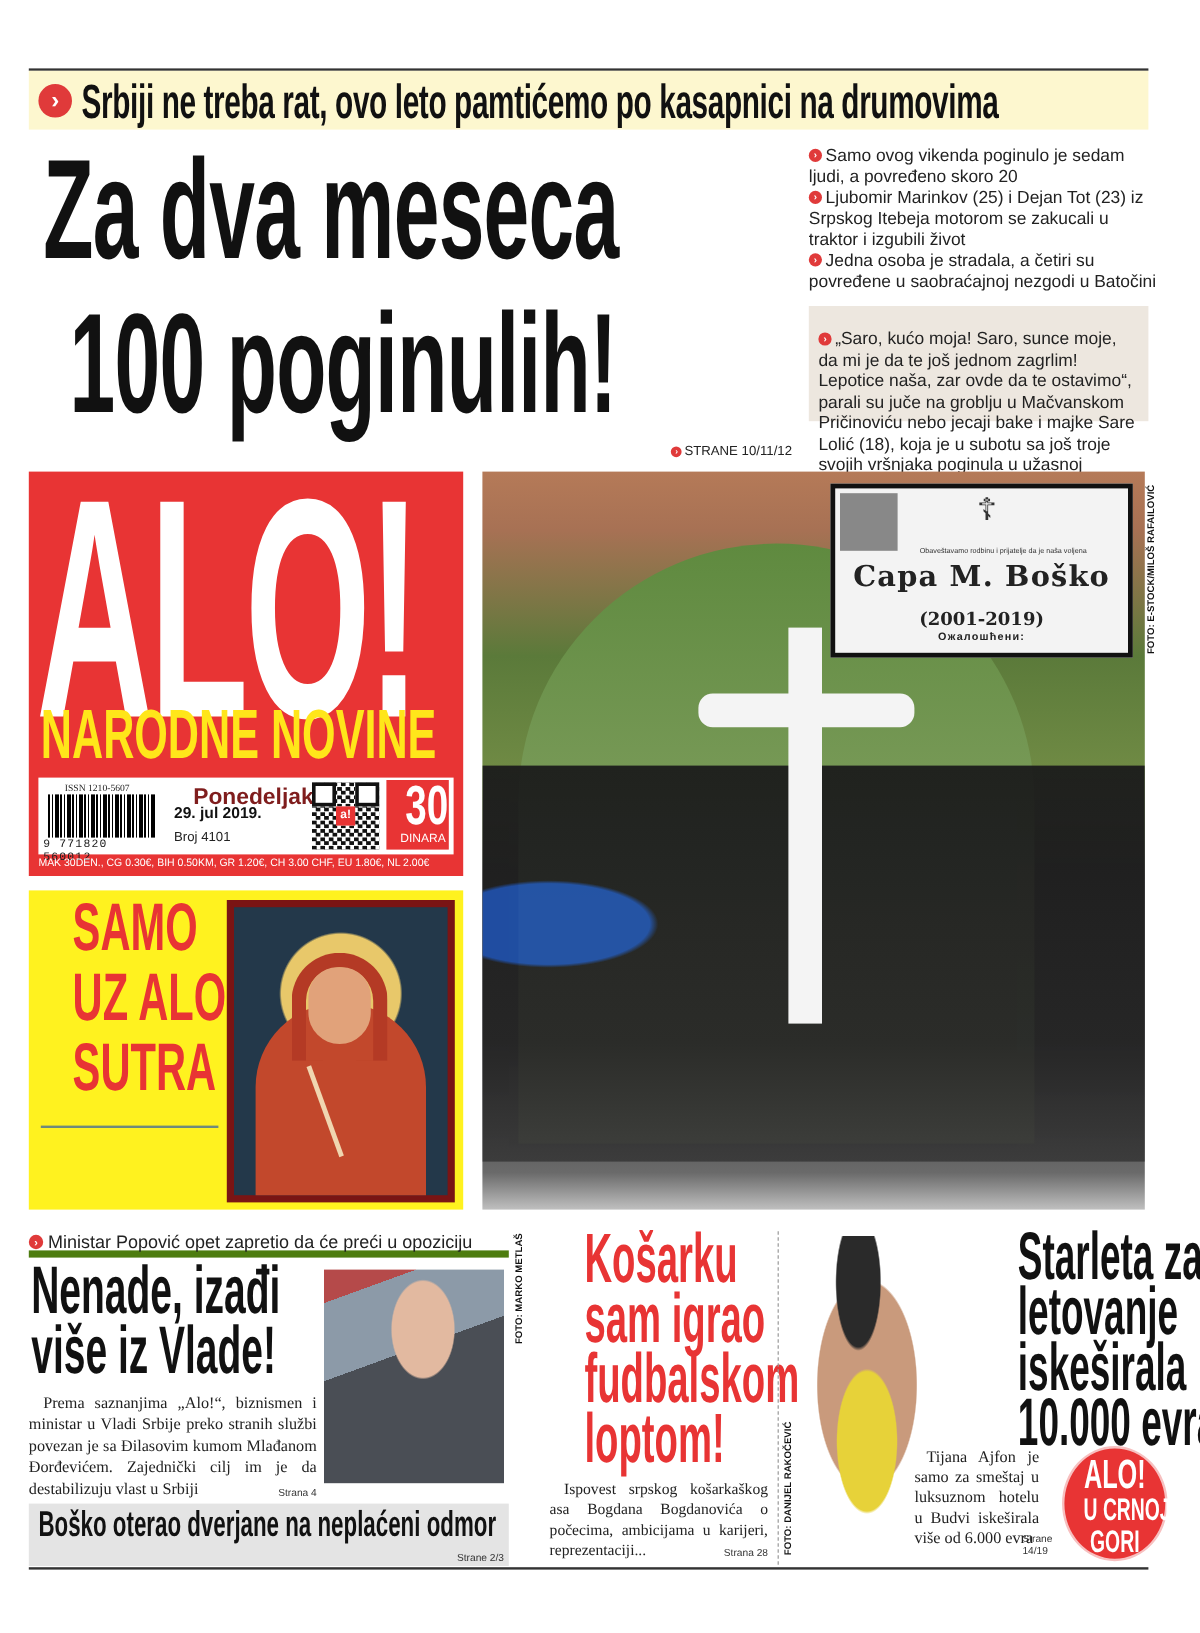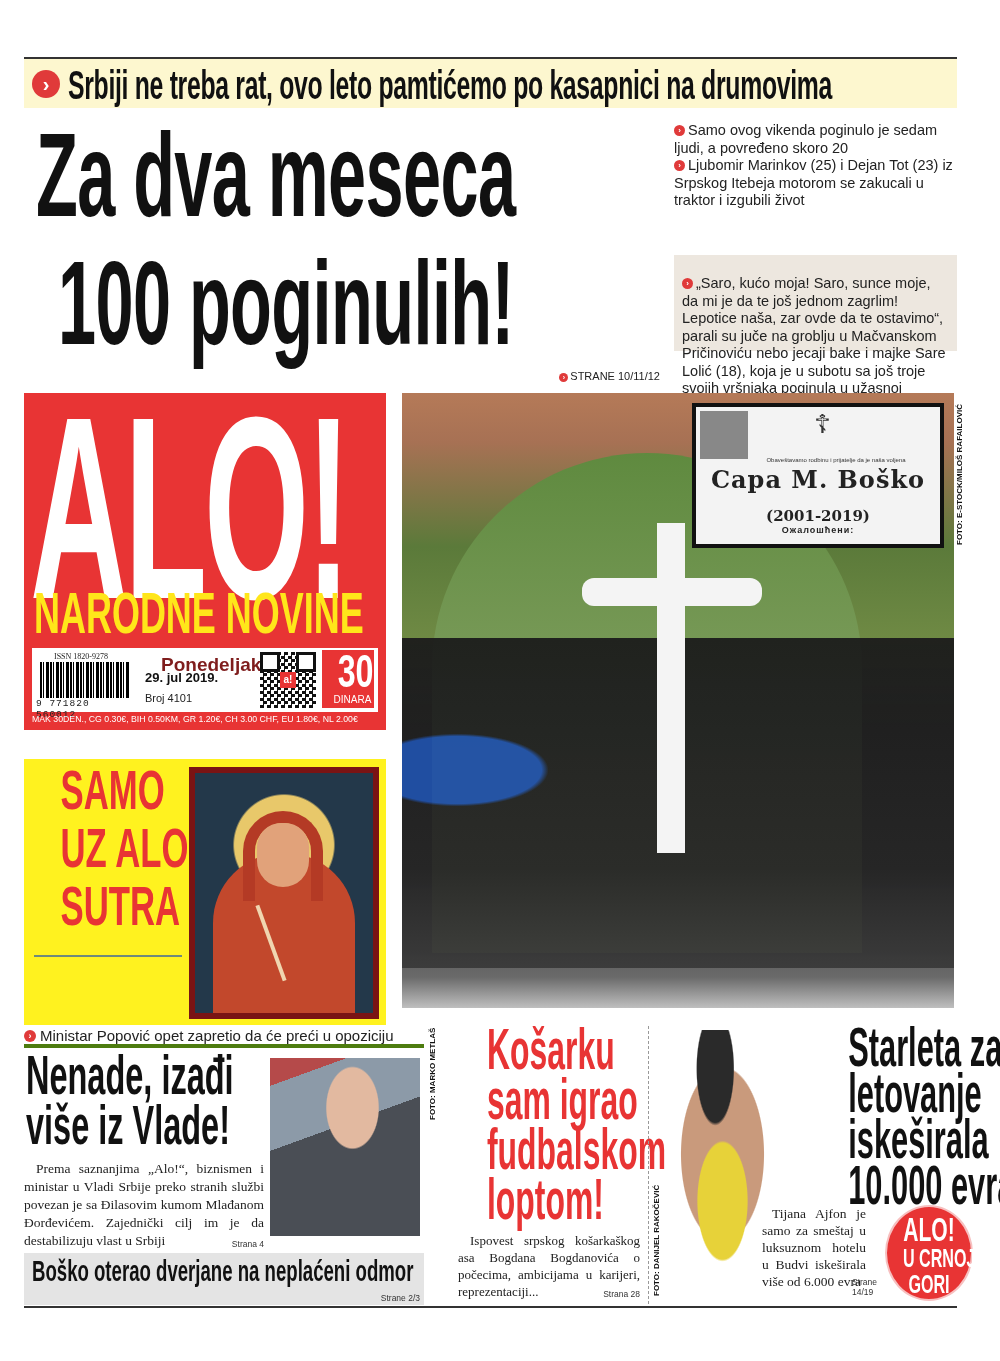--- a/index.html
+++ b/index.html
@@ -60,21 +60,21 @@
   #qr-code::before, #qr-code::after { content:""; position:absolute; width:14px; height:14px; border:3px solid #111; background:#fff; }
   #qr-code::before { left:0; top:0; }
   #qr-code::after { right:0; top:0; }
   #qr-badge { position: absolute; left: 20px; top: 20px; width: 16px; height: 16px; background: #e83434; color: #fff; font-size: 10px; font-weight: bold; text-align: center; line-height: 16px; }
   #price-box { position: absolute; left: 290px; top: 2px; width: 52px; height: 58px; background: #e83434; color: #fff; text-align: center; }
   #price-num { position: absolute; left: 8px; top: -4px; font-size: 46px; line-height: 50px; transform: scaleX(0.7); font-weight: bold; }
   #price-cur { position: absolute; left: 0; width: 61px; top: 44px; font-size: 10px; }
   #foreign-prices { position: absolute; left: 8px; top: 321px; font-size: 9px; color: #fff; white-space: nowrap; transform: scaleX(0.97); transform-origin: left top; }
 
   
-  #promo { left: 24px; top: 742px; width: 362px; height: 266px; background: #fff21f; margin-top: 17px; }
+  #promo { left: 24px; top: 742px; width: 362px; height: 266px; background: #fff21f; }
   #promo-title { position: absolute; left: 8px; top: 2px; width: 150px; text-align: center; }
   .promo-line { display: block; font-size: 56px; line-height: 58px; color: #e83434; font-weight: bold; transform: scaleX(0.62); transform-origin: center top; white-space: nowrap; }
   #promo-rule { position: absolute; left: 10px; top: 196px; width: 148px; height: 2px; background: #6e8a7c; }
   #promo-sub { position: absolute; left: 8px; top: 202px; width: 150px; text-align: center; }
   .promo-sub-line { display: block; font-size: 26px; line-height: 28px; color: #111; font-weight: bold; transform: scaleX(0.65); transform-origin: center top; white-space: nowrap; }
   #icon-frame { position: absolute; left: 165px; top: 8px; width: 190px; height: 252px; background: #7a1414; padding: 6px; }
   #icon-art { width: 100%; height: 100%; background: radial-gradient(circle at 50% 30%, #e8c86a 0 26%, transparent 27%), #23384a; position: relative; overflow: hidden; }
   #icon-robe { position: absolute; left: 18px; top: 80px; width: 142px; height: 170px; background: #c2482c; border-radius: 70px 70px 0 0; }
   #icon-face { position: absolute; left: 62px; top: 50px; width: 52px; height: 64px; background: #e1a27a; border-radius: 26px 26px 28px 28px; }
   #icon-hood { position: absolute; left: 48px; top: 38px; width: 80px; height: 90px; border: 12px solid #b43a25; border-bottom: none; border-radius: 40px 40px 0 0; }
@@ -96,21 +96,21 @@
   #obit-intro { position: absolute; left: 40px; top: 50px; width: 200px; font-size: 6px; color: #333; }
   #obit-name { position: absolute; left: 0; width: 244px; top: 58px; font-size: 24px; font-family: "DejaVu Serif", serif; font-weight: bold; color: #222; letter-spacing: 1px; }
   #obit-years { position: absolute; left: 0; width: 244px; top: 86px; font-size: 15px; font-family: "DejaVu Serif", serif; font-weight: bold; color: #222; margin-top: 14px; }
   #obit-mourners { position: absolute; left: 0; width: 244px; top: 118px; font-size: 9px; font-weight: bold; color: #222; letter-spacing: 1px; }
   #photo-credit-main { left: 955px; top: 395px; width: 14px; height: 150px; }
   .vcredit { position: absolute; font-size: 8px; font-weight: bold; color: #111; white-space: nowrap; transform: rotate(-90deg); transform-origin: left top; }
 
   
   #bottom-rule { left: 24px; top: 1306px; width: 933px; height: 2px; background: #333; }
 
-  #story1-kicker { left: 24px; top: 1026px; width: 400px; height: 22px; border-bottom: 4px solid #4d7c0f; font-size: 15px; color: #222; line-height: 20px; white-space: nowrap; }
+  #story1-kicker { left: 24px; top: 1026px; width: 400px; height: 22px; border-bottom: 6px solid #4d7c0f; font-size: 15px; color: #222; line-height: 20px; white-space: nowrap; }
   #story1-kicker .arrow-icon { width: 12px; height: 12px; font-size: 9px; line-height: 12px; margin-right: 4px; margin-top: -2px; }
   #story1-headline { left: 26px; top: 1050px; width: 240px; }
   .s1-line { display: block; font-size: 56px; line-height: 50px; font-weight: bold; color: #111; transform: scaleX(0.58); transform-origin: left top; white-space: nowrap; }
   #story1-photo { left: 270px; top: 1058px; width: 150px; height: 178px; background:
       radial-gradient(ellipse at 55% 28%, #e2b9a0 0 22%, transparent 23%),
       linear-gradient(160deg, #b54a4a 0 12%, #8c9aa8 12% 40%, #4a4e55 40%); }
   #story1-credit { left: 428px; top: 1120px; }
   #story1-body { left: 24px; top: 1160px; width: 240px; font-family: "Liberation Serif", serif; font-size: 13.5px; line-height: 18px; color: #222; text-align: justify; }
   #story1-body .indent { padding-left: 12px; }
   #story1-page { font-family: "Liberation Sans", sans-serif; font-size: 8.5px; color: #333; float: right; margin-top: 3px; }
@@ -152,32 +152,33 @@
   <span id="headline-line1" class="cond">Za dva meseca</span>
   <span id="headline-line2" class="cond">100 poginulih!</span>
   <div id="headline-pages">
     <span class="arrow-icon">›</span><span>STRANE 10/11/12</span>
   </div>
 </div>
 
 <div id="bullets" class="abs">
   <div class="item"><span class="arrow-icon">›</span><span>Samo ovog vikenda poginulo je sedam ljudi, a povređeno skoro 20</span></div>
   <div class="item"><span class="arrow-icon">›</span><span>Ljubomir Marinkov (25) i Dejan Tot (23) iz Srpskog Itebeja motorom se zakucali u traktor i izgubili život</span></div>
+  <div class="item"><span class="arrow-icon">›</span><span>Jedna osoba je stradala, a četiri su povređene u saobraćajnoj nezgodi u Batočini</span></div>
 </div>
 
 <div id="quote-box" class="abs">
   <span class="arrow-icon">›</span><span>„Saro, kućo moja! Saro, sunce moje, da mi je da te još jednom zagrlim! Lepotice naša, zar ovde da te ostavimo“, parali su juče na groblju u Mačvanskom Pričinoviću nebo jecaji bake i majke Sare Lolić (18), koja je u subotu sa još troje svojih vršnjaka poginula u užasnoj nesreći</span>
 </div>
 
 <div id="masthead" class="abs">
   <span id="logo-text" class="cond">ALO!</span>
   <span id="logo-subtitle" class="cond">NARODNE NOVINE</span>
   <div id="info-strip">
     <div id="barcode">
-      <span id="issn">ISSN 1820-9278</span>
+      <span id="issn">ISSN 1210-5607</span>
       <div id="barcode-bars"></div>
       <span id="barcode-num">9 771820 560012</span>
     </div>
     <span id="date-day">Ponedeljak,</span>
     <span id="date-full">29. jul 2019.</span>
     <span id="issue-no">Broj 4101</span>
     <div id="qr-code">
       <span id="qr-badge">a!</span>
     </div>
     <div id="price-box">

